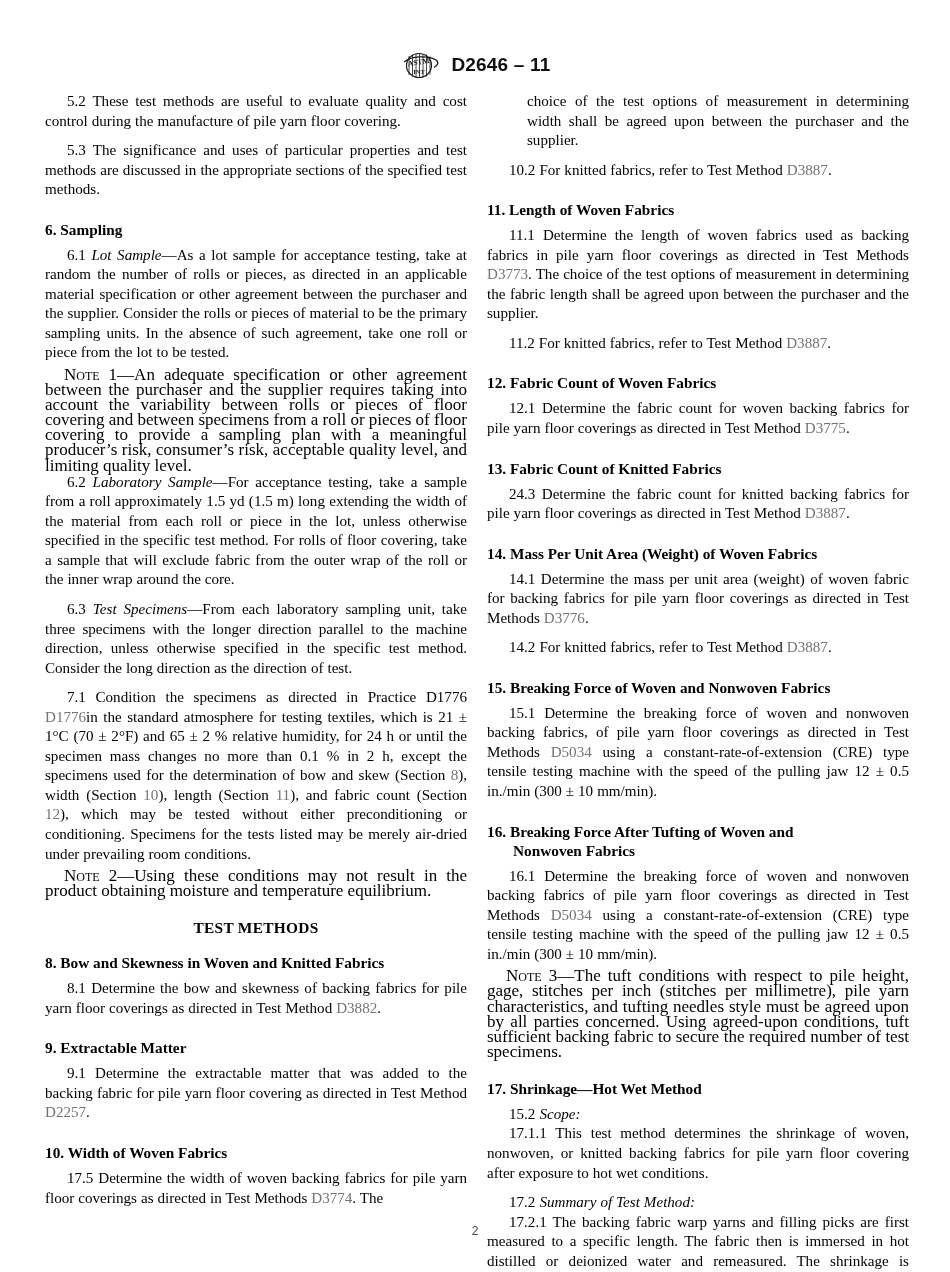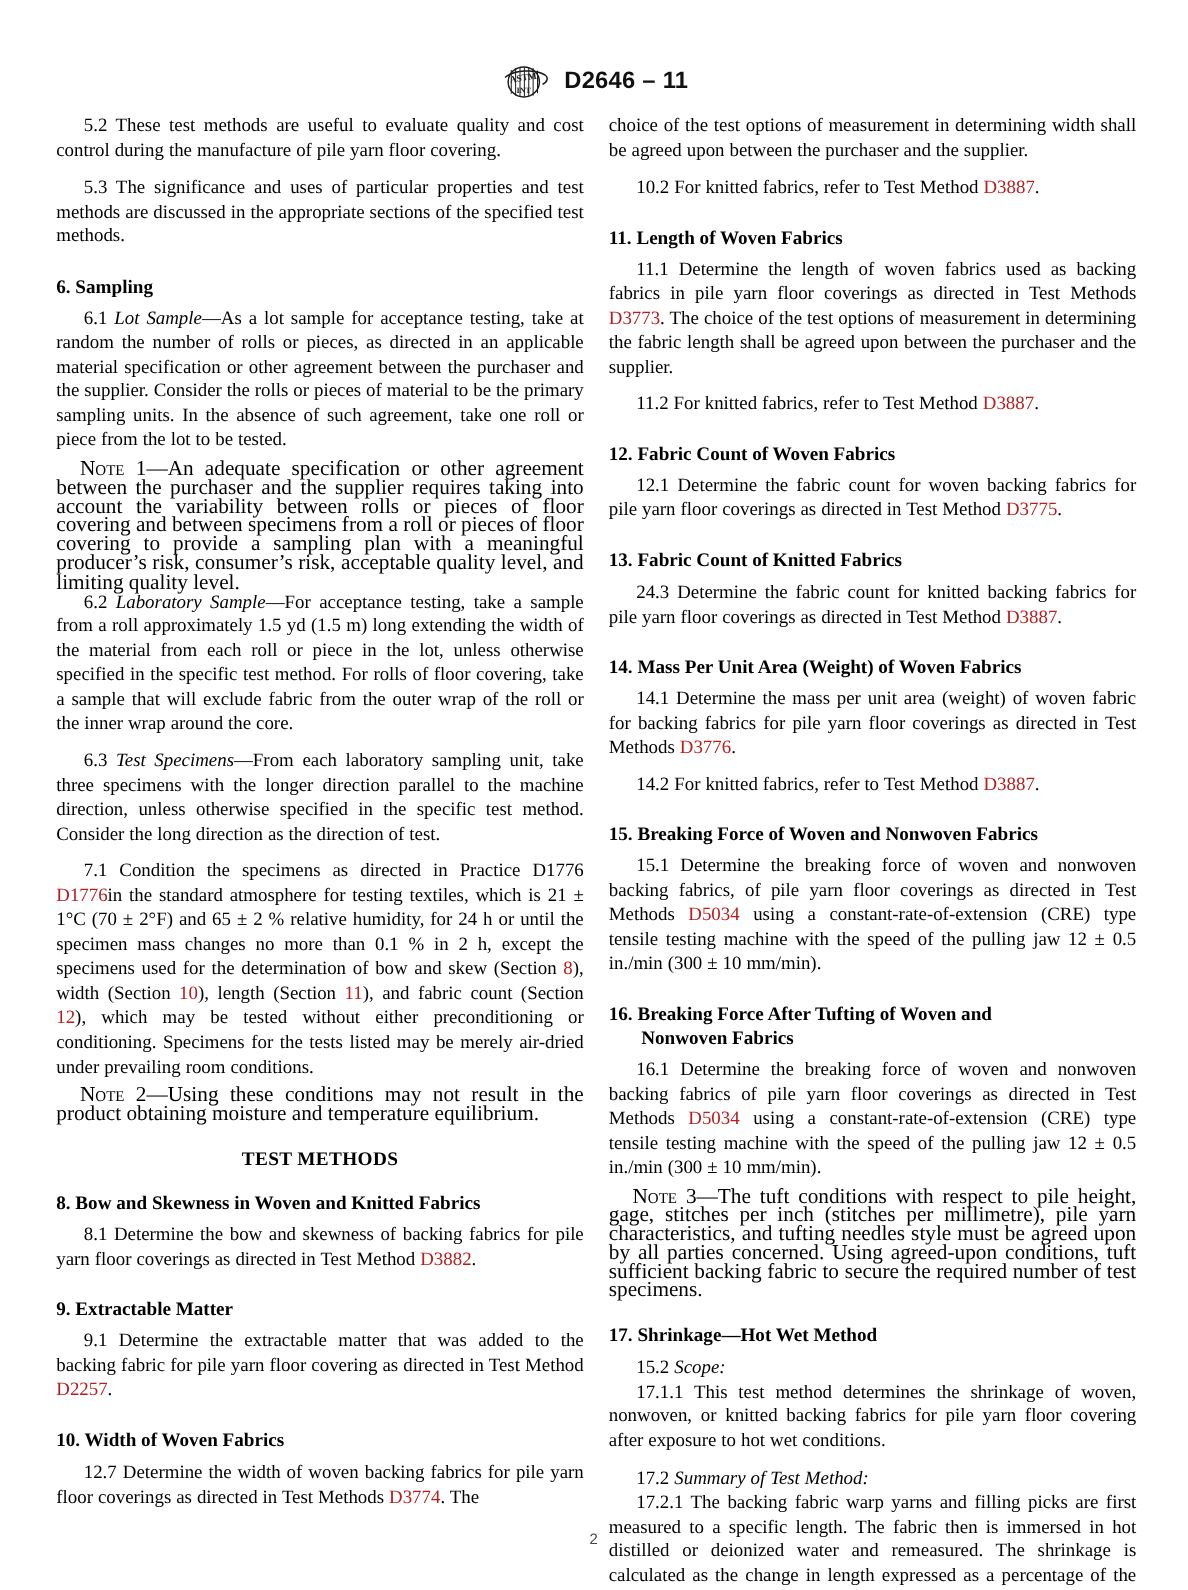--- a/index.html
+++ b/index.html
@@ -70,21 +70,21 @@
     font-size: 15.1px;
     line-height: 19.55px;
     text-align: justify;
     text-indent: 22px;
     -webkit-hyphens: auto;
     hyphens: auto;
     word-spacing: 0.2px;
   }
   p.body + p.body { margin-top: 10px; }
 
-  p.noindent { text-indent: 0; }
+  p.noindent { text-indent: 0; margin-left: 40px; }
 
   h3.section {
     margin: 20px 0 7px 0;
     font-size: 15.3px;
     line-height: 19px;
     font-weight: bold;
     text-align: left;
     text-indent: 0;
     padding-left: 26px;
     text-indent: -26px;
@@ -106,21 +106,21 @@
     text-indent: 19px;
     -webkit-hyphens: auto;
     hyphens: auto;
   }
 
   .sc { font-variant: small-caps; }
 
   i, .ital { font-style: italic; }
 
   .ref {
-    color: #b91c1c;
+    color: #737373;
   }
   .gap-md { margin-top: 14px; }
 
   
   .page-footer {
     position: absolute;
     left: 0;
     bottom: 34px;
     width: 950px;
     text-align: center;
@@ -214,21 +214,21 @@
       <h3 class="section">9.  Extractable Matter</h3>
 
       <p class="body">
         <span>9.1</span>
         <span>Determine the extractable matter that was added to the backing fabric for pile yarn floor covering as directed in Test Method </span><span class="ref">D2257</span><span>.</span>
       </p>
 
       <h3 class="section">10.  Width of Woven Fabrics</h3>
 
       <p class="body">
-        <span>12.7</span>
+        <span>17.5</span>
         <span>Determine the width of woven backing fabrics for pile yarn floor coverings as directed in Test Methods </span><span class="ref">D3774</span><span>. The</span>
       </p>
 
     </div>
 
     <div class="col col-right">
 
       <p class="body noindent">choice of the test options of measurement in determining width shall be agreed upon between the purchaser and the supplier.</p>
 
       <p class="body">

